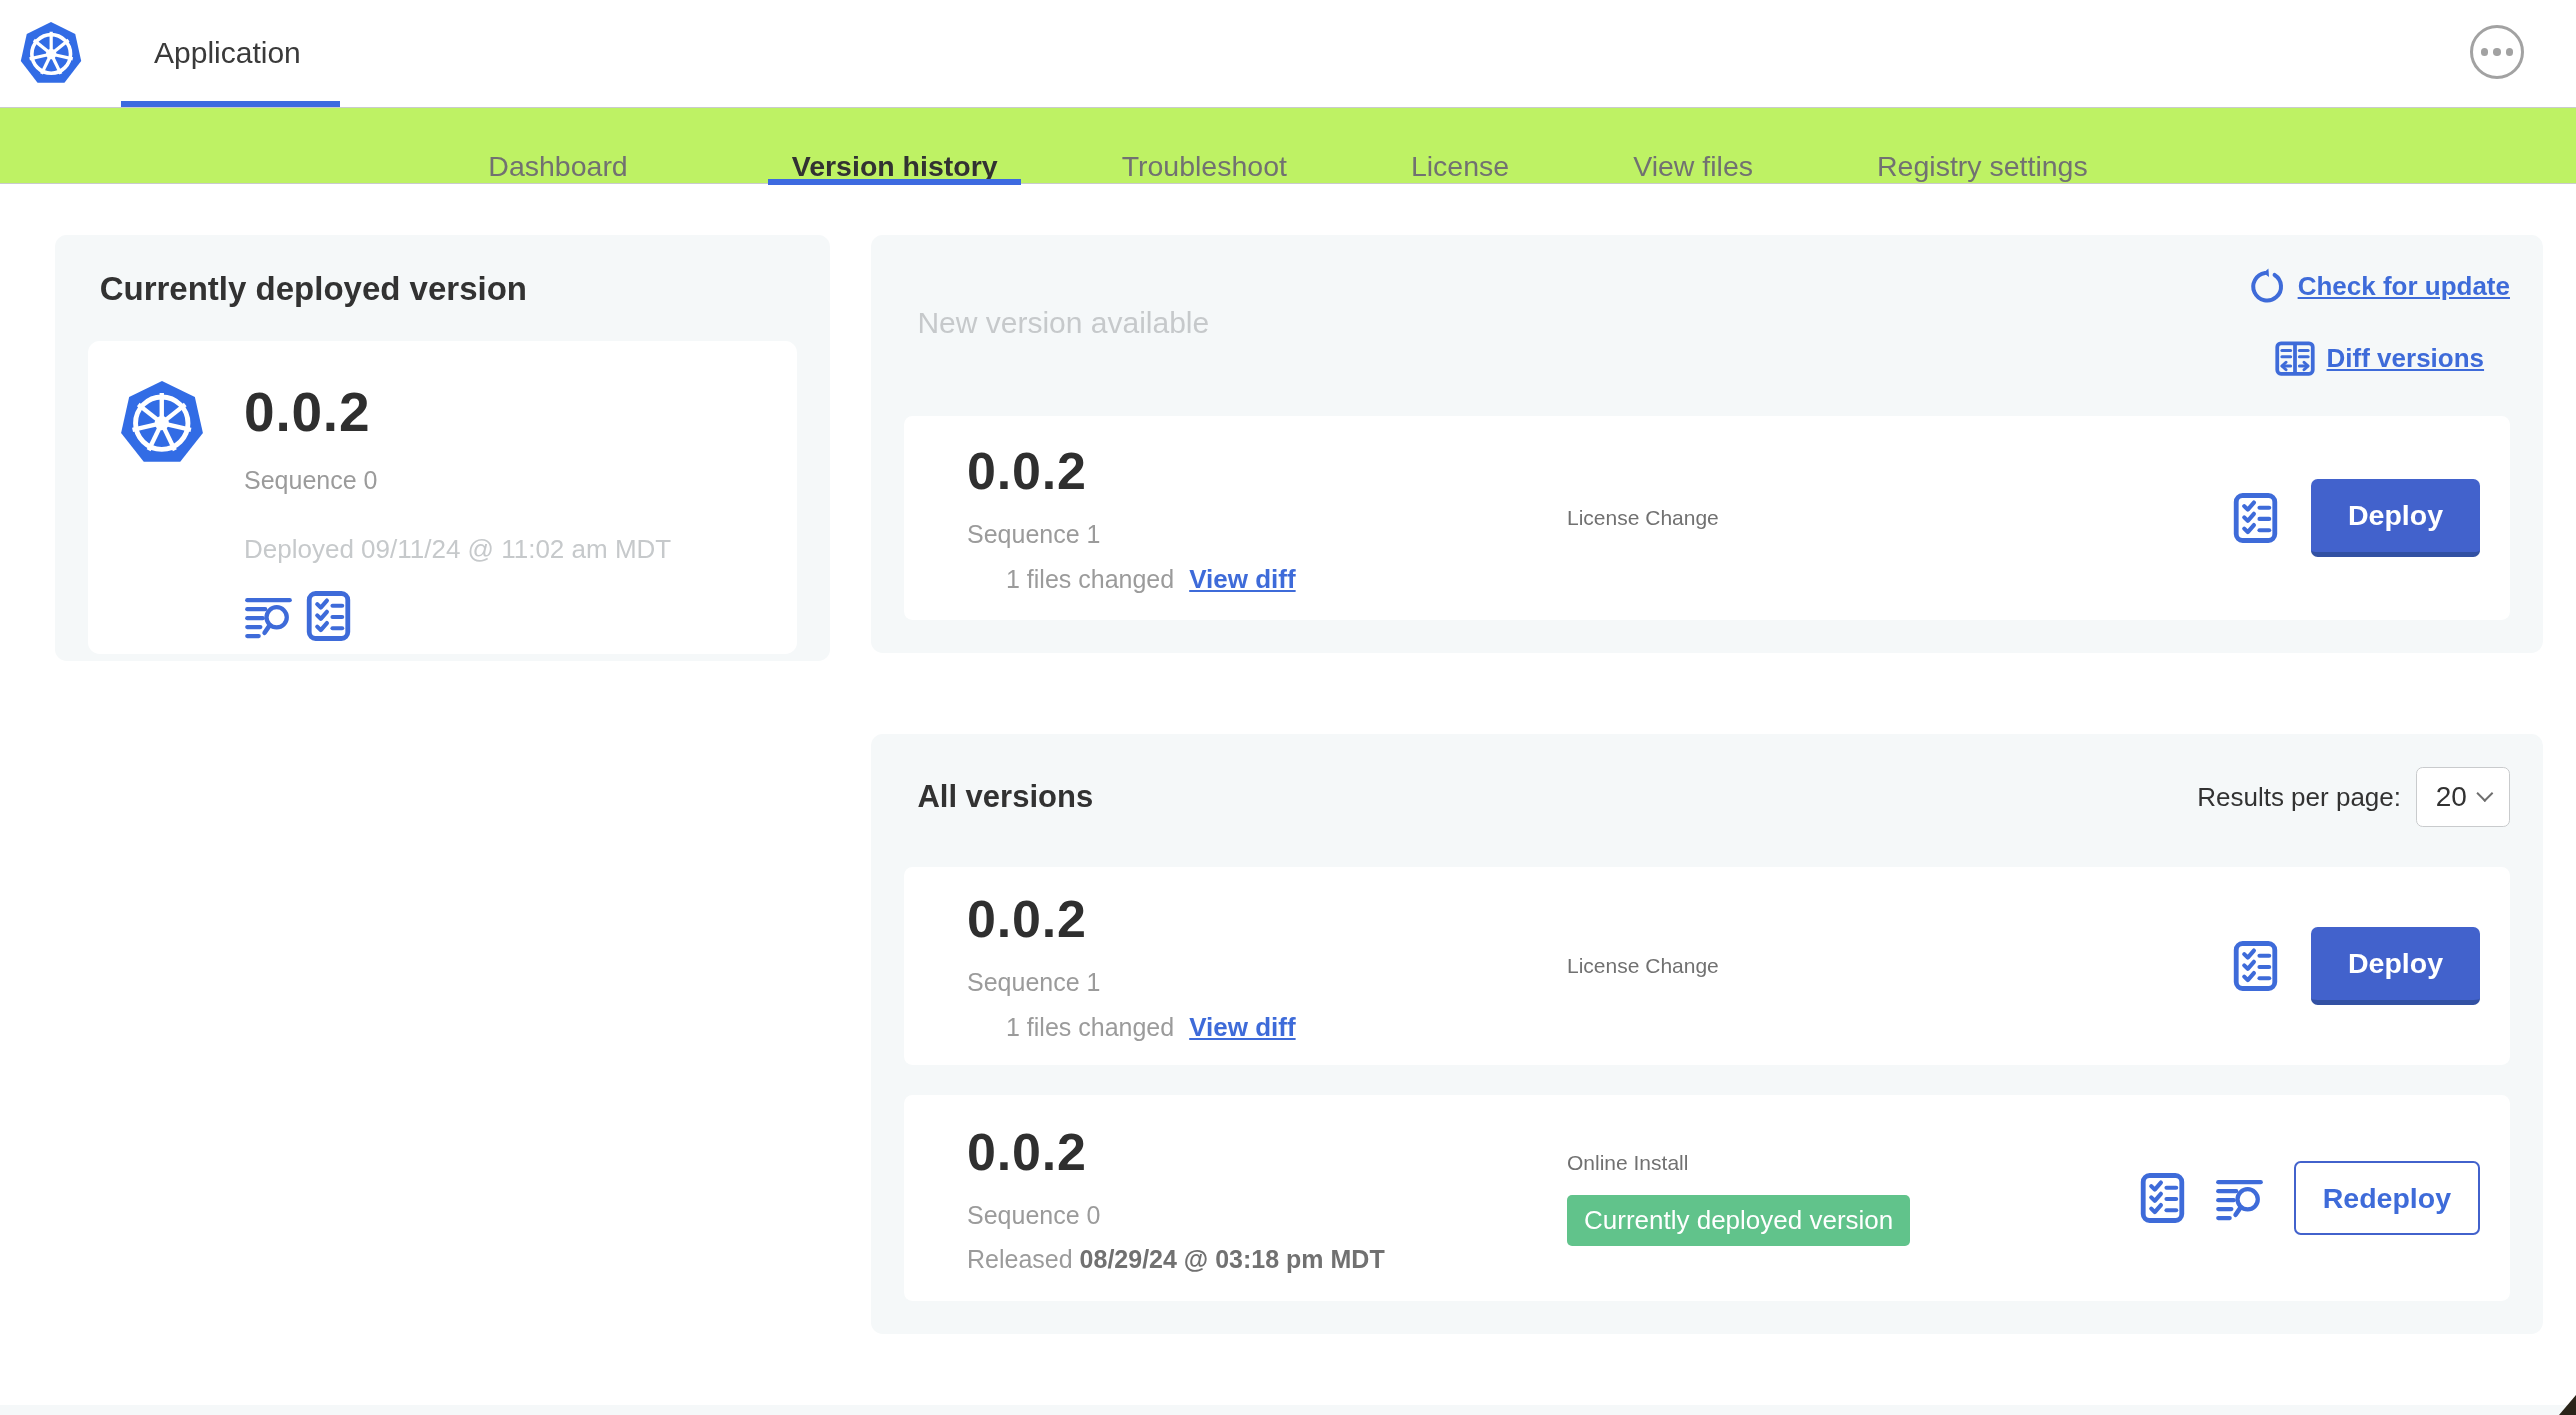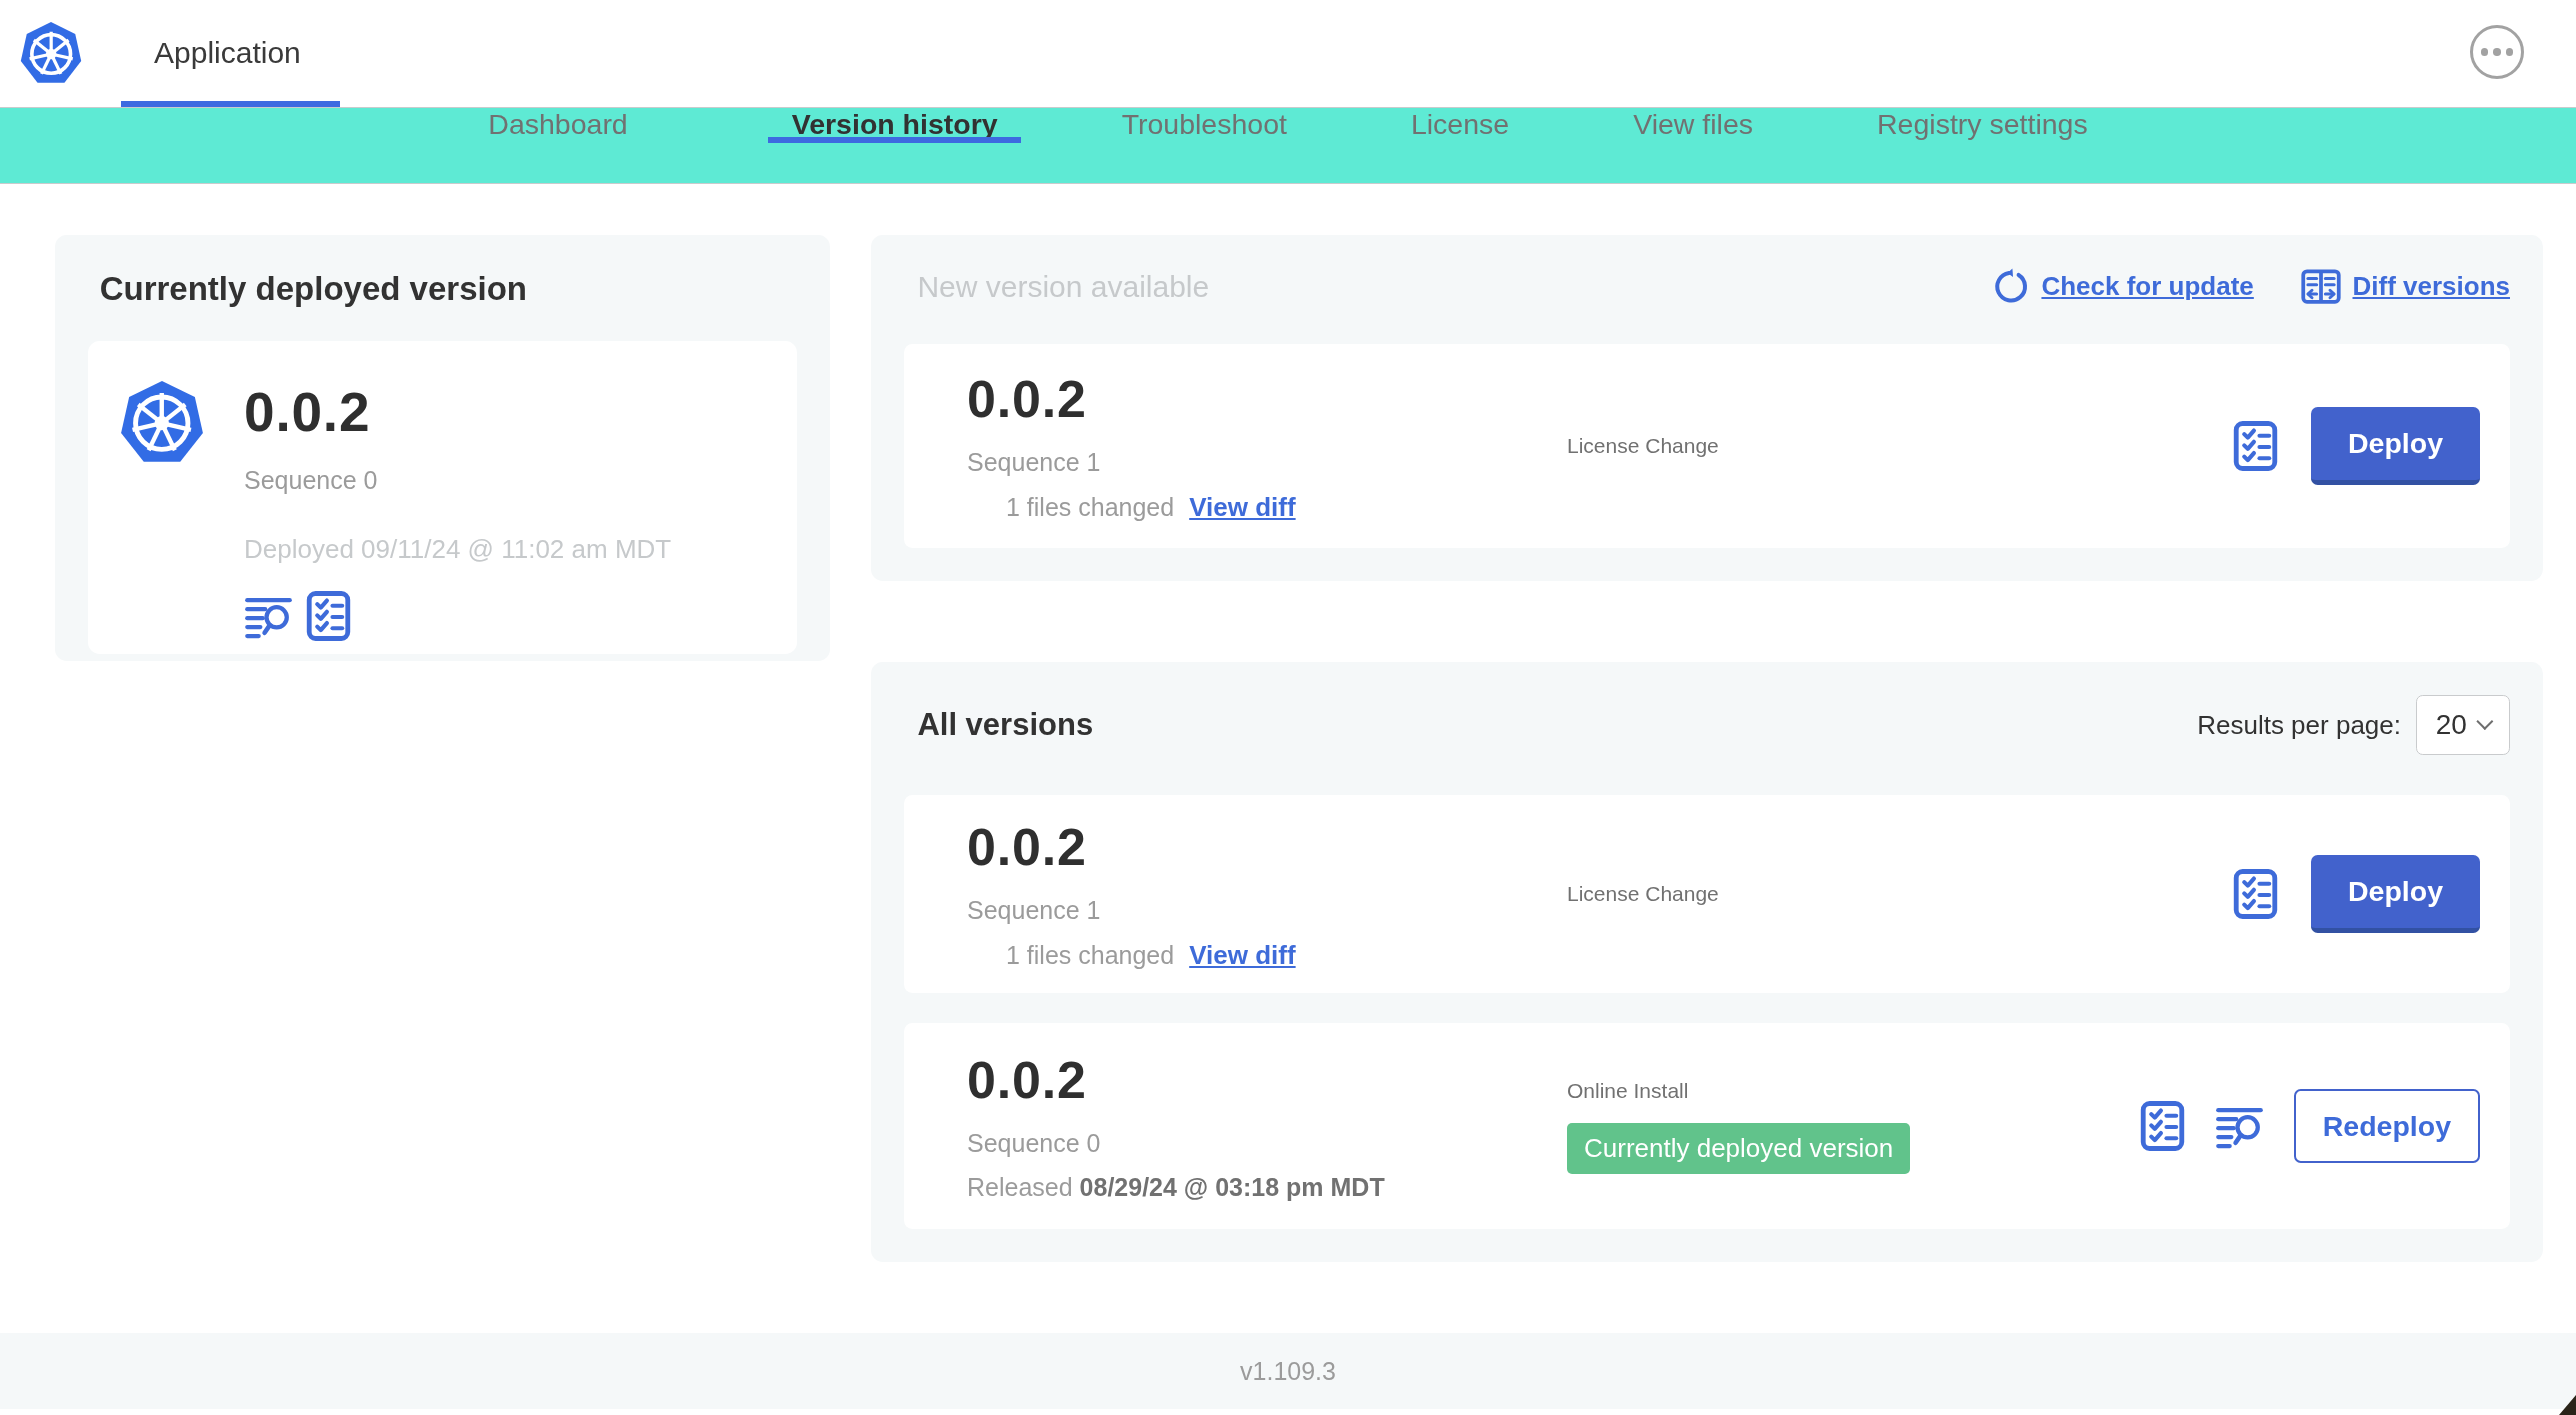--- a/index.html
+++ b/index.html
@@ -20,22 +20,22 @@
   .app-tab { position:absolute; left:154px; top:0; height:106px; display:flex; align-items:center; font-size:30px; color:#3a3a3a; }
   .app-tab-underline { position:absolute; left:121px; bottom:0; width:219px; height:5.9px; background:#3d6ae0; }
   .menu-btn {
     position:absolute; right:52px; top:25px; width:54px; height:54px; border:3.3px solid #a2a2a2; border-radius:50%;
     display:flex; align-items:center; justify-content:center; gap:5px; background:#fff; cursor:pointer;
   }
   .menu-btn i { width:7.5px; height:7.5px; border-radius:50%; background:#a2a2a2; }
 
   
   .subnav {
-    height:76px; background:#5eead4; border-bottom:1.7px solid #c9cbcd;
-    display:flex; justify-content:center; align-items:flex-start; gap:124px;
+    height:76px; background:#bef264; border-bottom:1.7px solid #c9cbcd;
+    display:flex; justify-content:center; align-items:flex-end; gap:124px;
   }
   .subnav .tab { position:relative; display:flex; align-items:center; font-size:28.5px; color:#717171; cursor:pointer; }
   .subnav .tab.active { color:#323232; font-weight:700;margin-left:40px; }
   .subnav .tab.active .tab-underline { position:absolute; left:-23.4px; right:-23.4px; bottom:-1.7px; height:5.9px; background:#3d6ae0; }
 
   
   .main { display:flex; align-items:flex-start; gap:41px; padding:51px 33px 0 55px; background:#fff; }
 
   .panel { background:#f5f8f9; border-radius:11.7px; }
 
@@ -56,21 +56,21 @@
   .deployed-ts { margin-top:39px; font-size:26px; color:#c6c9cb; }
   .icon-row { margin-top:25px; display:flex; align-items:center; gap:13.4px; }
   .blue-icon { color:#3e6bd9; display:inline-flex; cursor:pointer; }
 
   
   .right-col { flex:1; display:flex; flex-direction:column; }
   .right-panel { padding:33px; }
   .panel-head { display:flex; justify-content:space-between; align-items:center; }
   .panel-title-muted { font-size:30px; color:#c6c9cb; margin-left:13.4px; }
   .panel-title-dark { font-size:31px; font-weight:700; color:#323232; margin-left:13.4px; }
-  .head-links { display:flex; align-items:center; gap:47px; }
+  .head-links { display:flex; align-items:center; gap:35px;flex-direction:column; }
   .head-link { display:flex; align-items:center; gap:11.7px; cursor:pointer; }
   .head-link a { font-size:26px; font-weight:600; color:#3e6bd9; text-decoration:underline; }
 
   .row-card {
     background:#fff; border-radius:8.4px; height:204px;
     display:flex; align-items:center; padding:0 30px 0 63px;
   }
   .row-info { width:528px; }
   .row-info .seq { margin-top:18.4px; }
   .files-row { margin-top:15px; display:flex; align-items:baseline; font-size:25px; color:#9b9b9b;margin-left:39px; }

